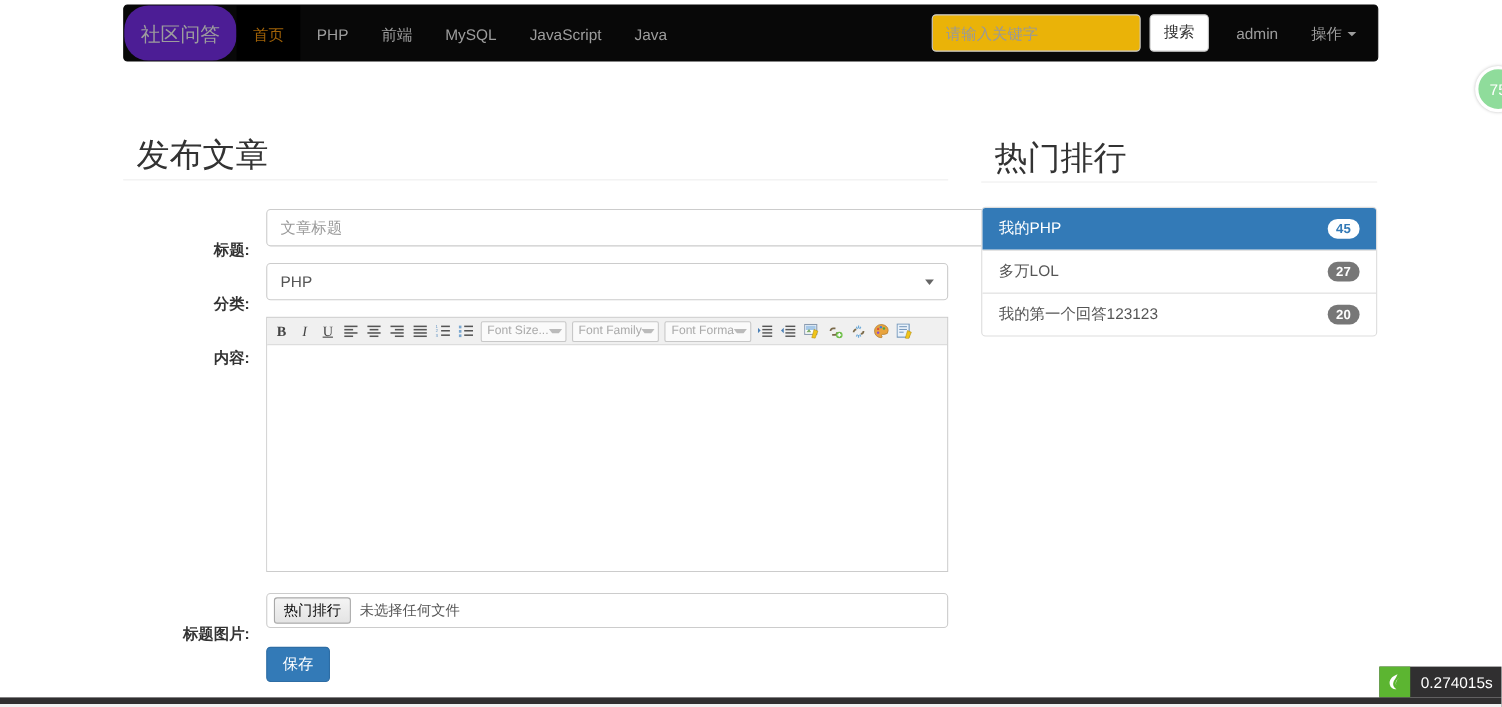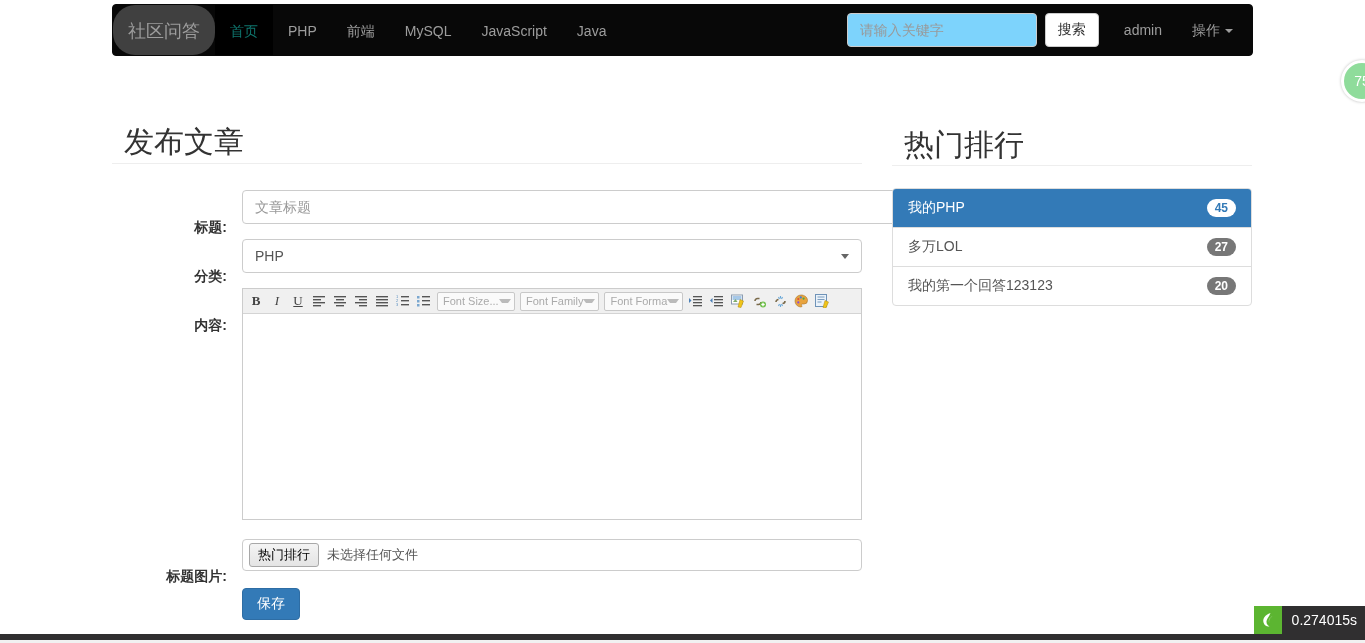--- a/index.html
+++ b/index.html
@@ -18,51 +18,51 @@
     position: absolute;
     left: 112px; top: 4px;
     width: 1141px; height: 52px;
     background: #080808;
     border: 1px solid #080808;
     border-radius: 4px;
     display: flex;
     align-items: stretch;
   }
   .navbar-brand {
-    background: #404040;
+    background: #4c1d95;
     color: #9d9d9d;
     font-size: 18px;
     line-height: 52px;
     padding: 0 15px;
     cursor: pointer;
     white-space: nowrap;
     border-radius: 22px;
   }
   .nav-list { display: flex; align-items: stretch; list-style: none; margin: 0; padding: 0; }
   .nav-item {
     color: #9d9d9d;
     font-size: 14px;
     line-height: 52px;
     padding: 0 15px;
     cursor: pointer;
     white-space: nowrap;
   }
-  .nav-item.active { background: #000000; color: #0f766e; }
+  .nav-item.active { background: #000000; color: #a16207; }
   .navbar-right {
     margin-left: auto;
     display: flex;
     align-items: center;
     padding-right: 4px;
   }
   .search-form { display: flex; align-items: center; gap: 8px; margin-right: 10px; }
   .search-input {
     width: 190px; height: 34px;
     border: 1px solid #cccccc;
     border-radius: 4px;
-    background: #7dd3fc;
+    background: #eab308;
     padding: 0 12px;
     font-size: 14px;
     font-family: inherit;
     color: #555555;
     outline: none;
   }
   .search-input::placeholder { color: #999999; }
   .search-btn {
     height: 34px;
     border: 1px solid #cccccc;

